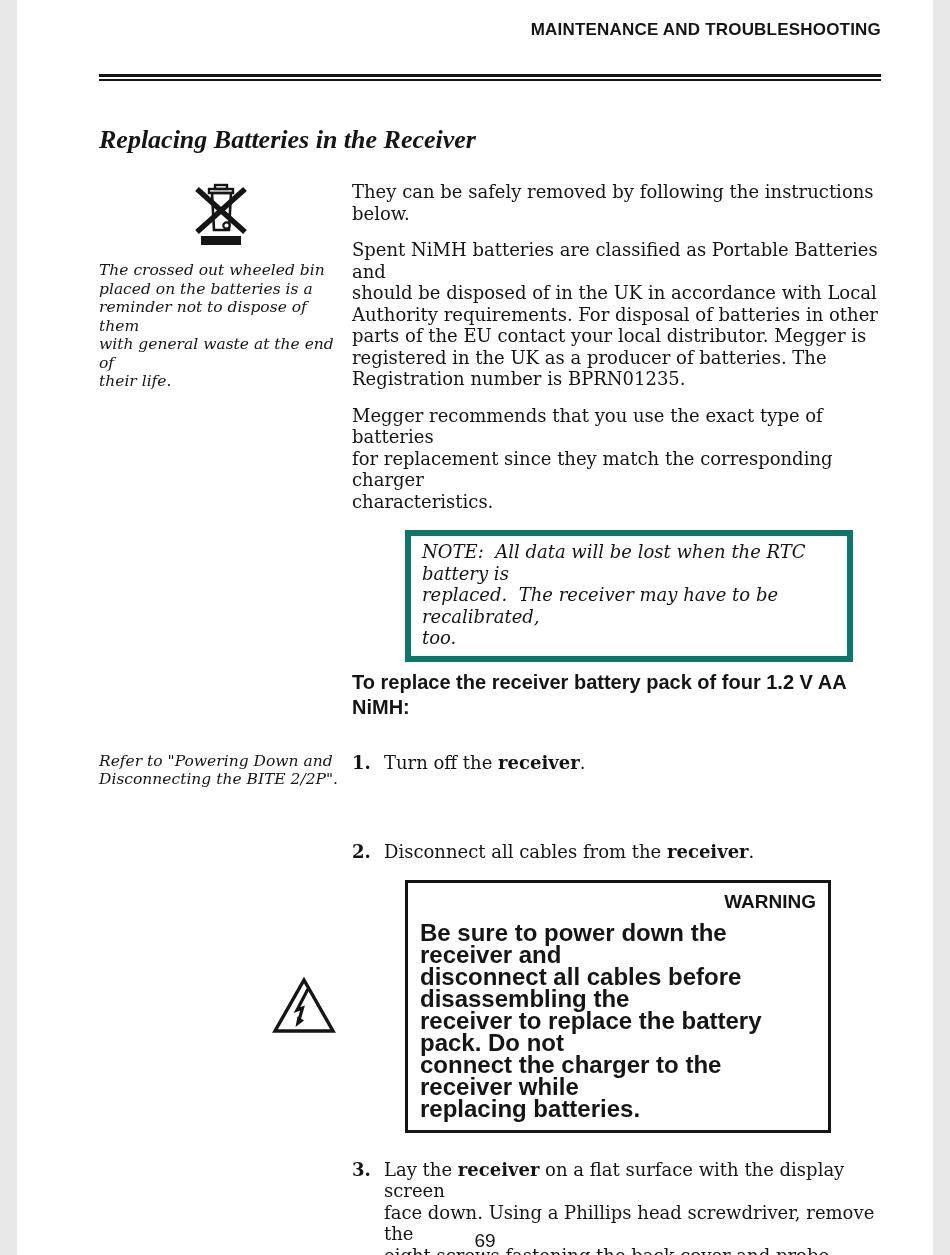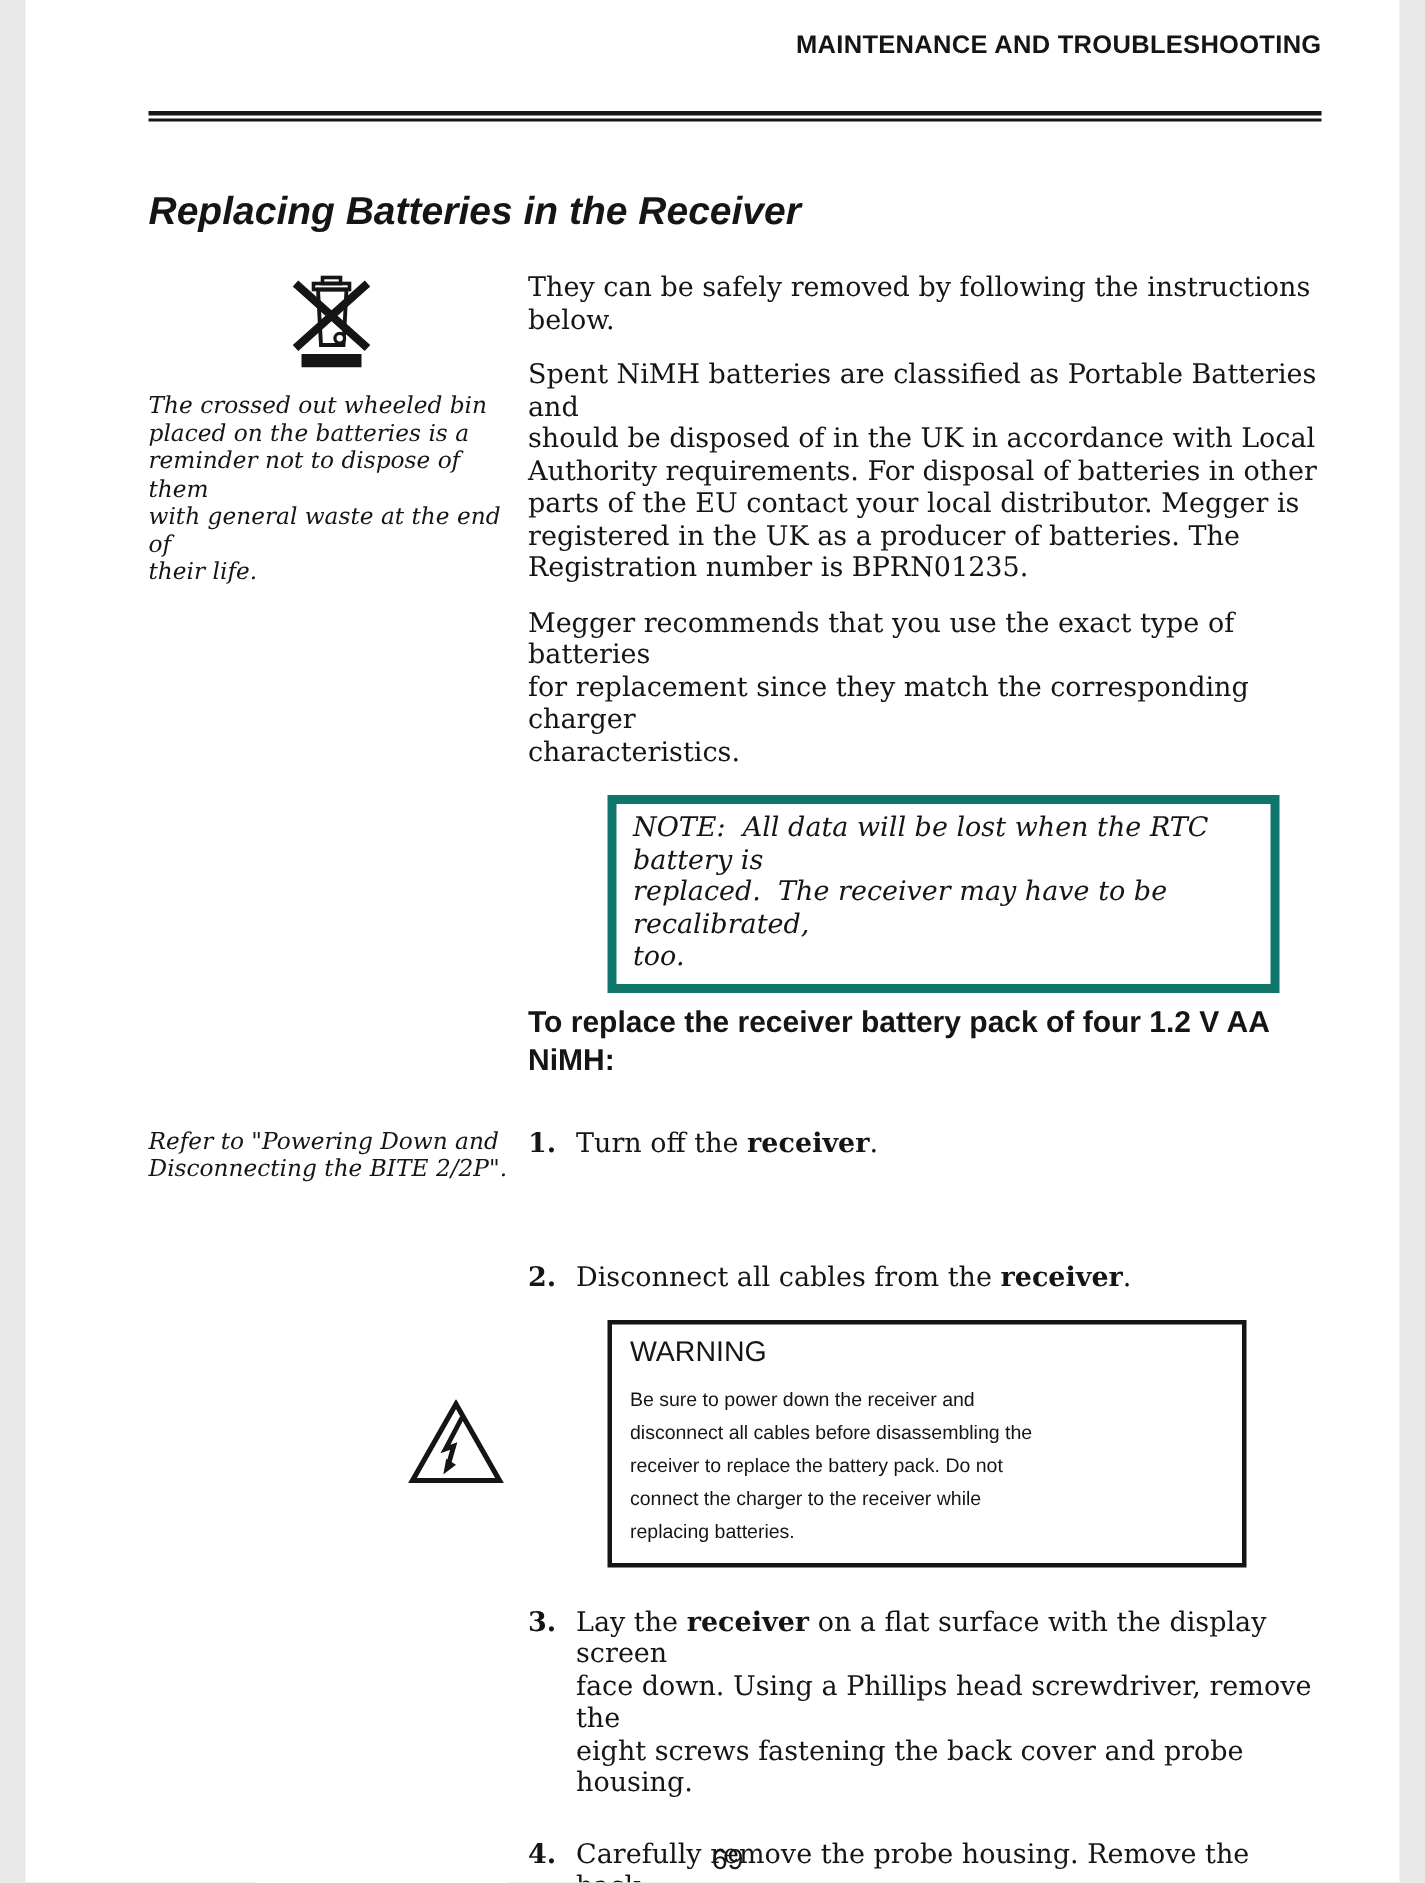--- a/index.html
+++ b/index.html
@@ -23,21 +23,21 @@
     letter-spacing:0.2px;
   }
   .double-rule {
     margin-top:34px;
     height:2px;
     border-top:3px solid #151515;
     border-bottom:2px solid #151515;
   }
   h1.page-title {
     margin:44px 0 0 0;
-    font-family:Liberation Sans, sans-serif;
+    font-family:Liberation Serif, serif;
     font-style:italic;
     font-weight:bold;
     font-size:26px;
     line-height:30px;
   }
 
   .row { display:grid; grid-template-columns:253px 1fr; }
   .row-a { margin-top:26px; }
   .row-b { margin-top:32px; }
   .row-c { margin-top:52px; }
@@ -88,29 +88,29 @@
 
   .triangle-cell { display:flex; align-items:center; justify-content:flex-end; padding-right:16px; }
 
   .warning-box {
     margin:0 50px 0 53px;
     border:3px solid #151515;
     padding:5px 12px 10px 12px;
     font-family:"Liberation Sans", sans-serif;
   }
   .warning-title {
-    text-align:left;
-    font-weight:normal;
+    text-align:right;
+    font-weight:bold;
     font-size:19px;
     margin:3px 0 9px 0;
   }
   .warning-text {
     margin:0;
-    font-weight:normal;
-    font-size:13px;
+    font-weight:bold;
+    font-size:24px;
     line-height:22px;
     white-space:pre-line;
   }
 
   .footer {
     position:absolute;
     left:0; right:0; bottom:4px;
     padding:0 52px 0 72px;
   }
   .footer-left {

